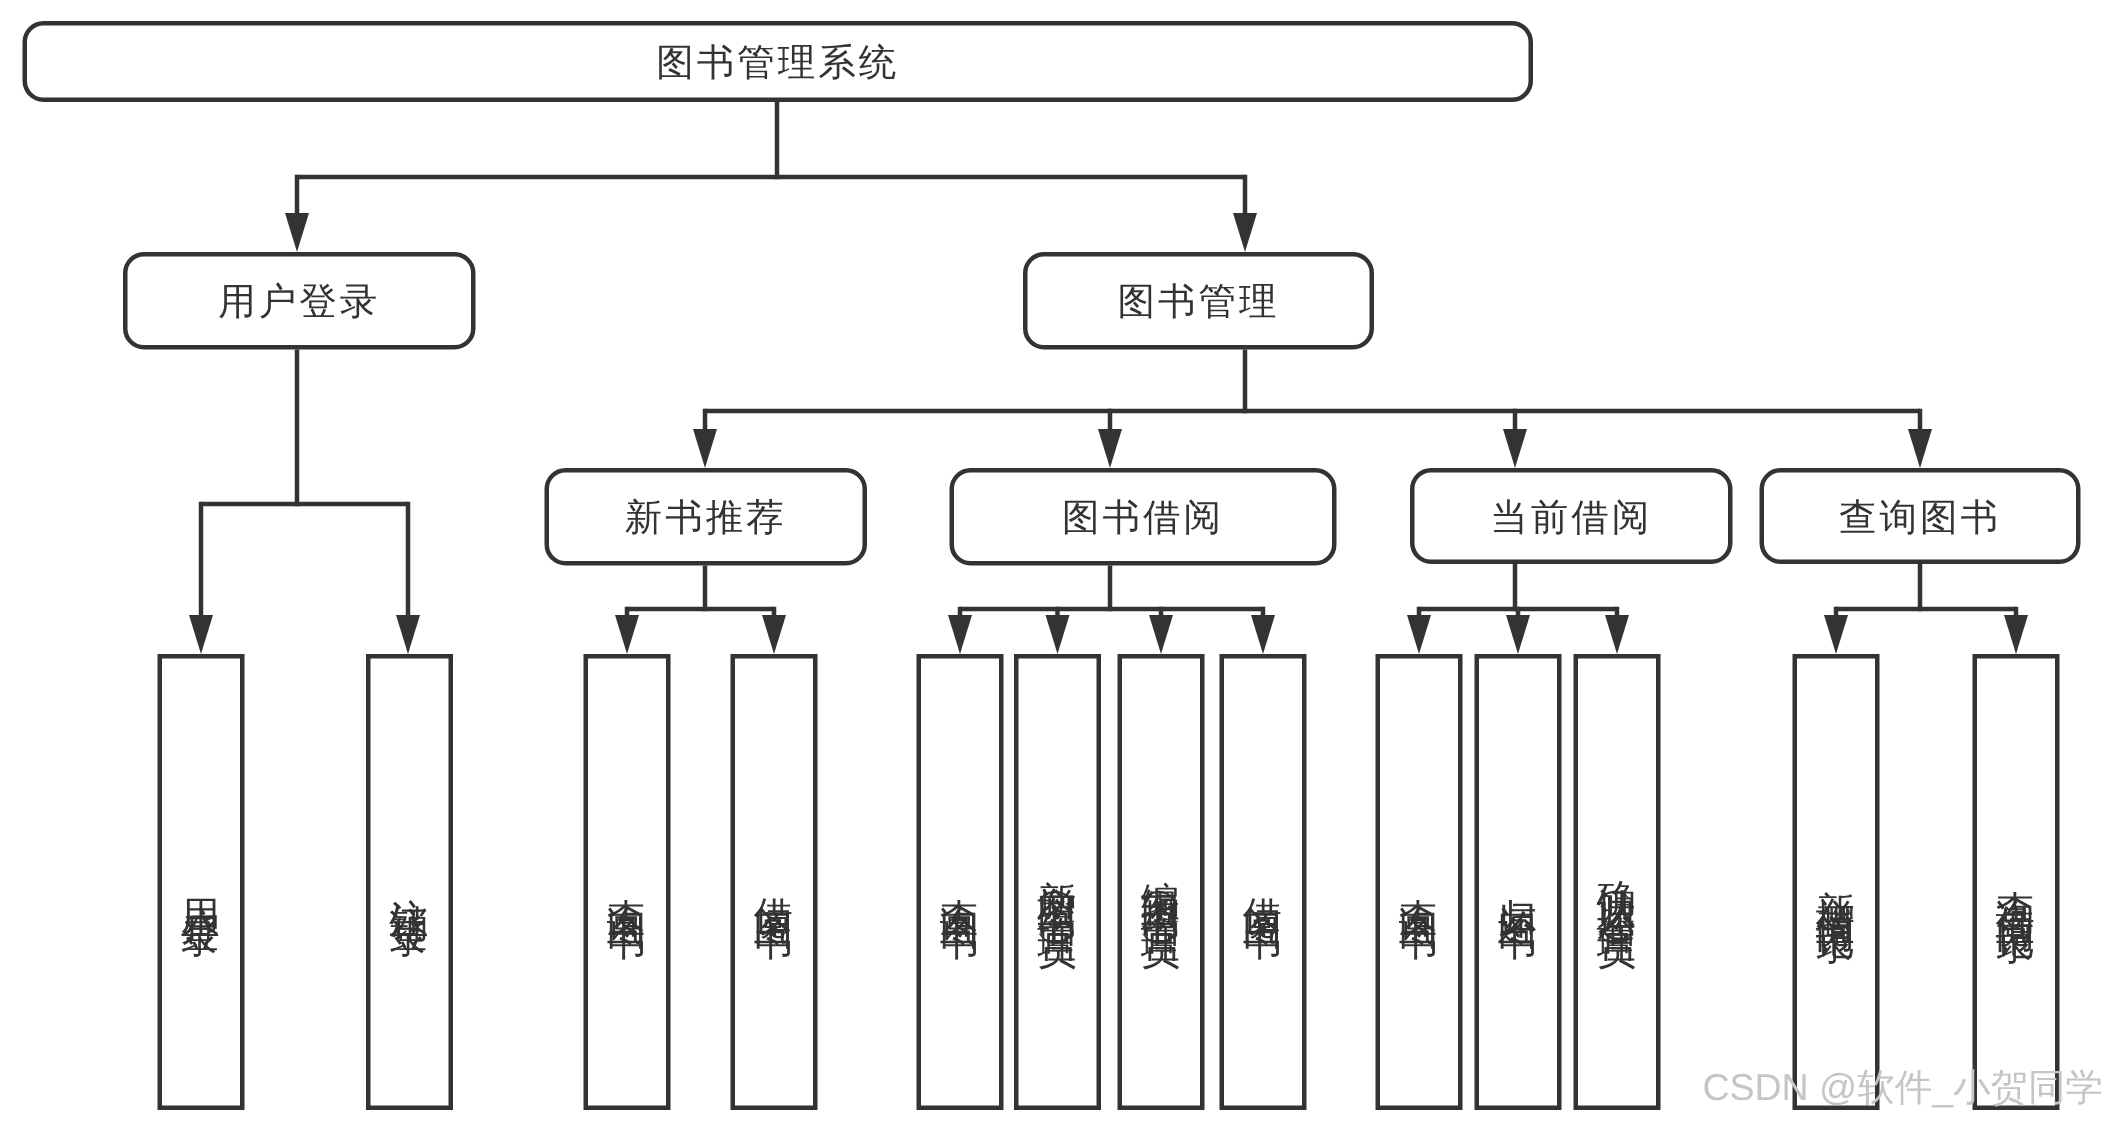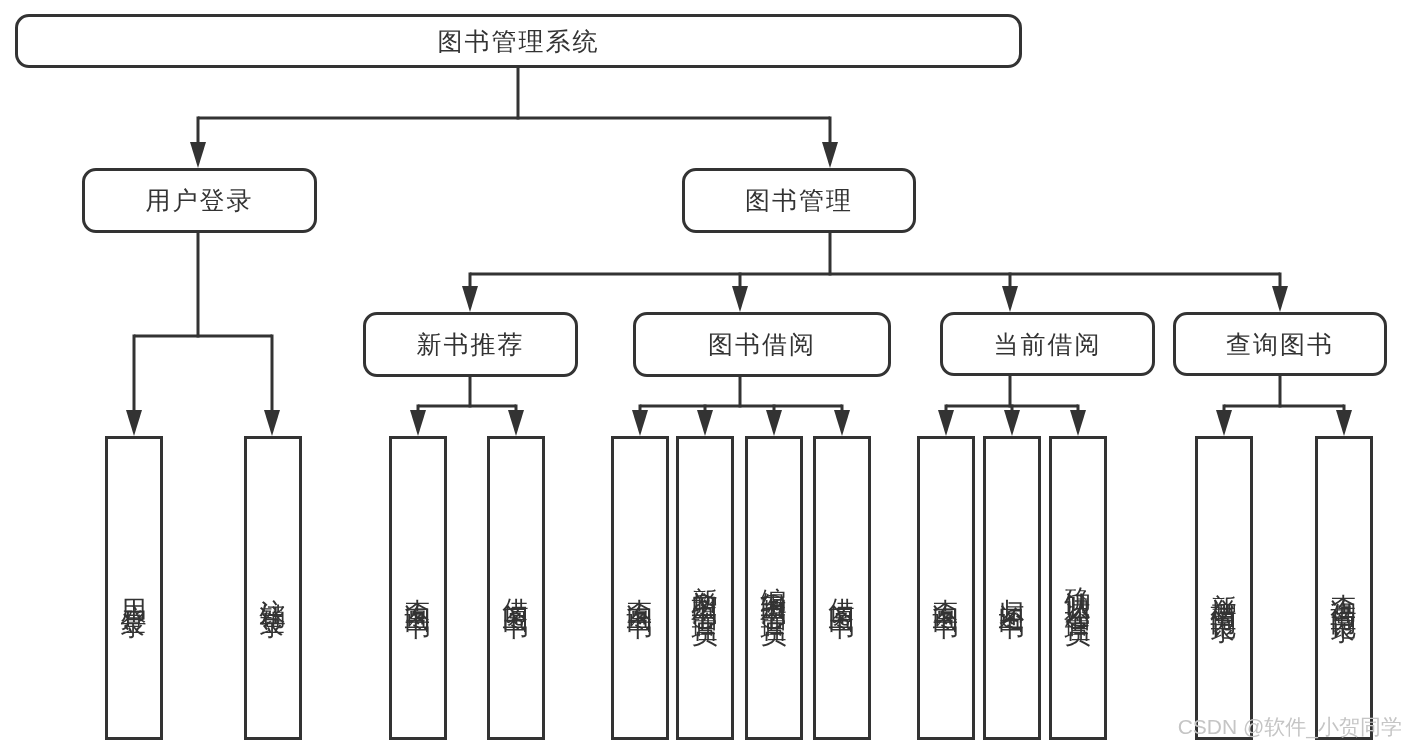--- a/index.html
+++ b/index.html
@@ -65,21 +65,21 @@
   .l-s2b { left: 983px;  }
   .l-s2c { left: 1049px; }
   .l-s3a { left: 1195px; }
   .l-s3b { left: 1315px; }
   #watermark {
     position: absolute;
     right: 3px;
     bottom: 6px;
     z-index: 3;
     color: #c5c5c5;
-    font-size: 21px;
+    font-size: 25px;
     white-space: nowrap;
     pointer-events: none;
   }
   .cline { stroke: #333333; stroke-width: 3; fill: none; }
   .ahead { fill: #333333; stroke: none; }
 </style>
 </head>
 <body>
 
 <div id="canvas">

